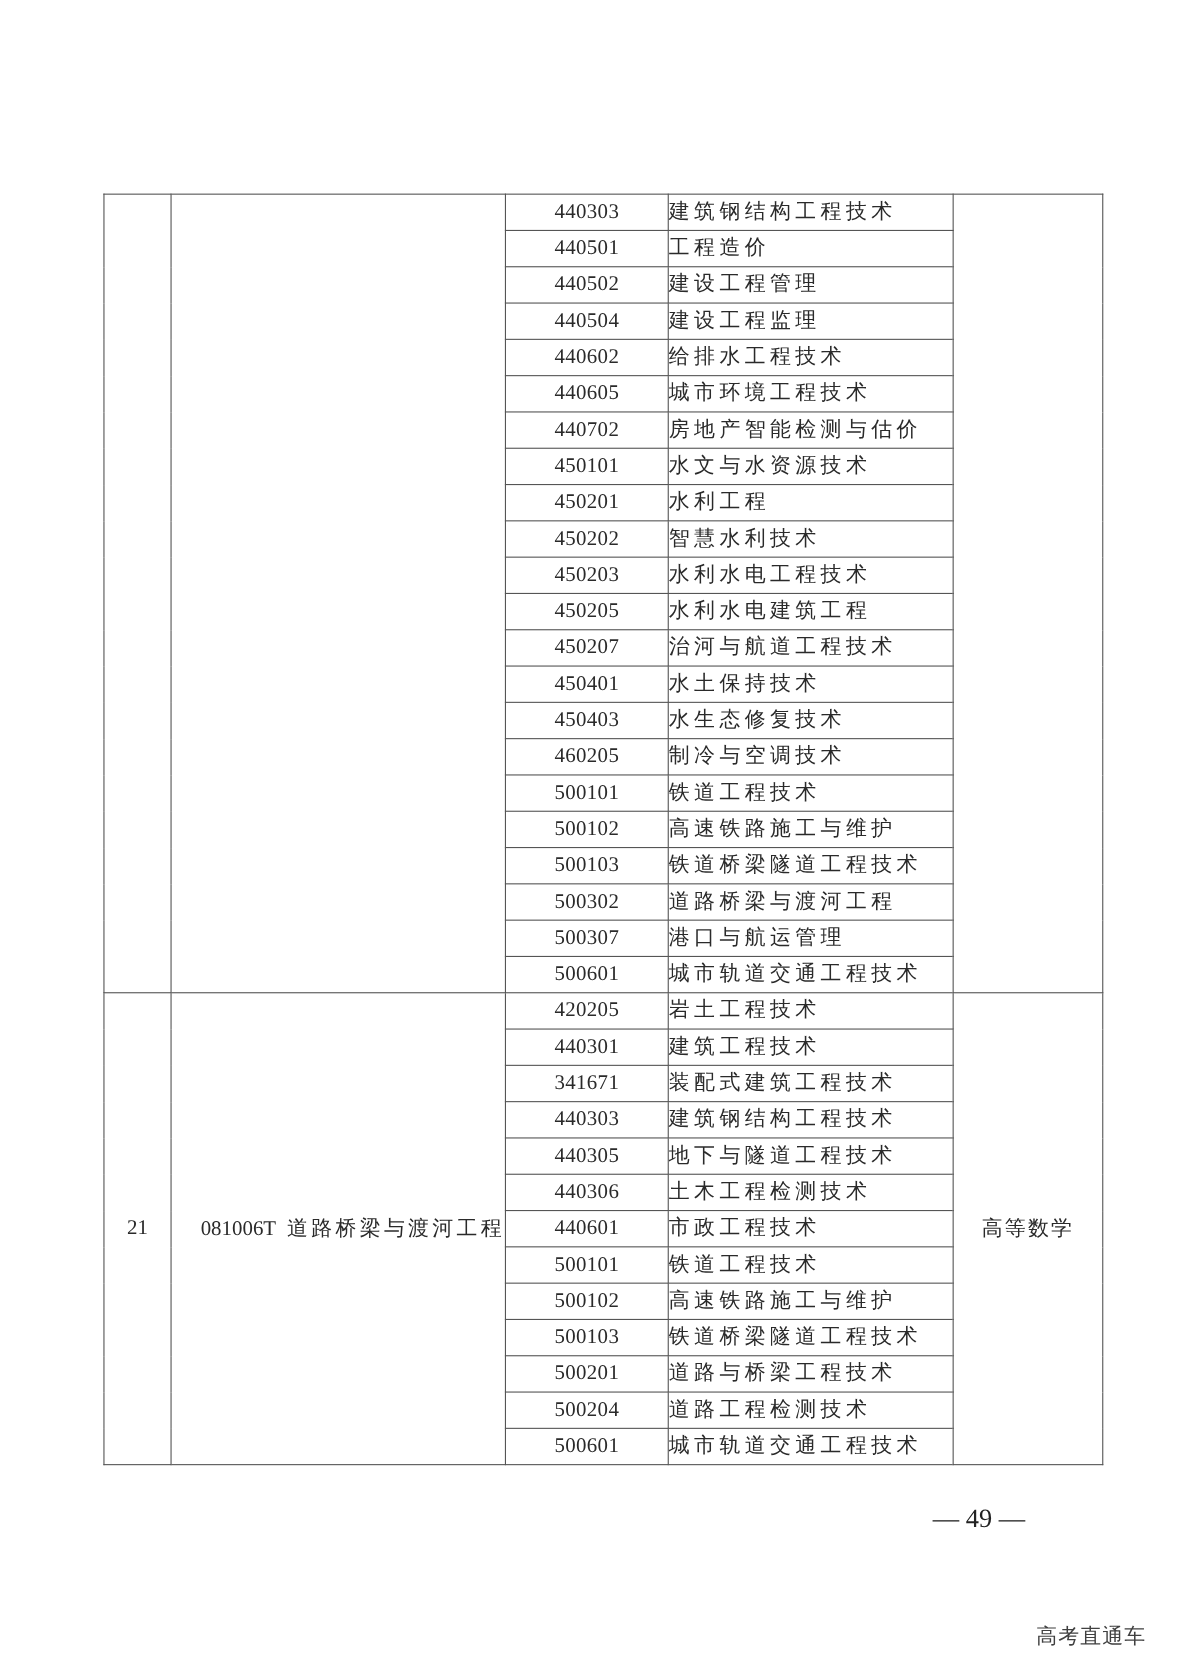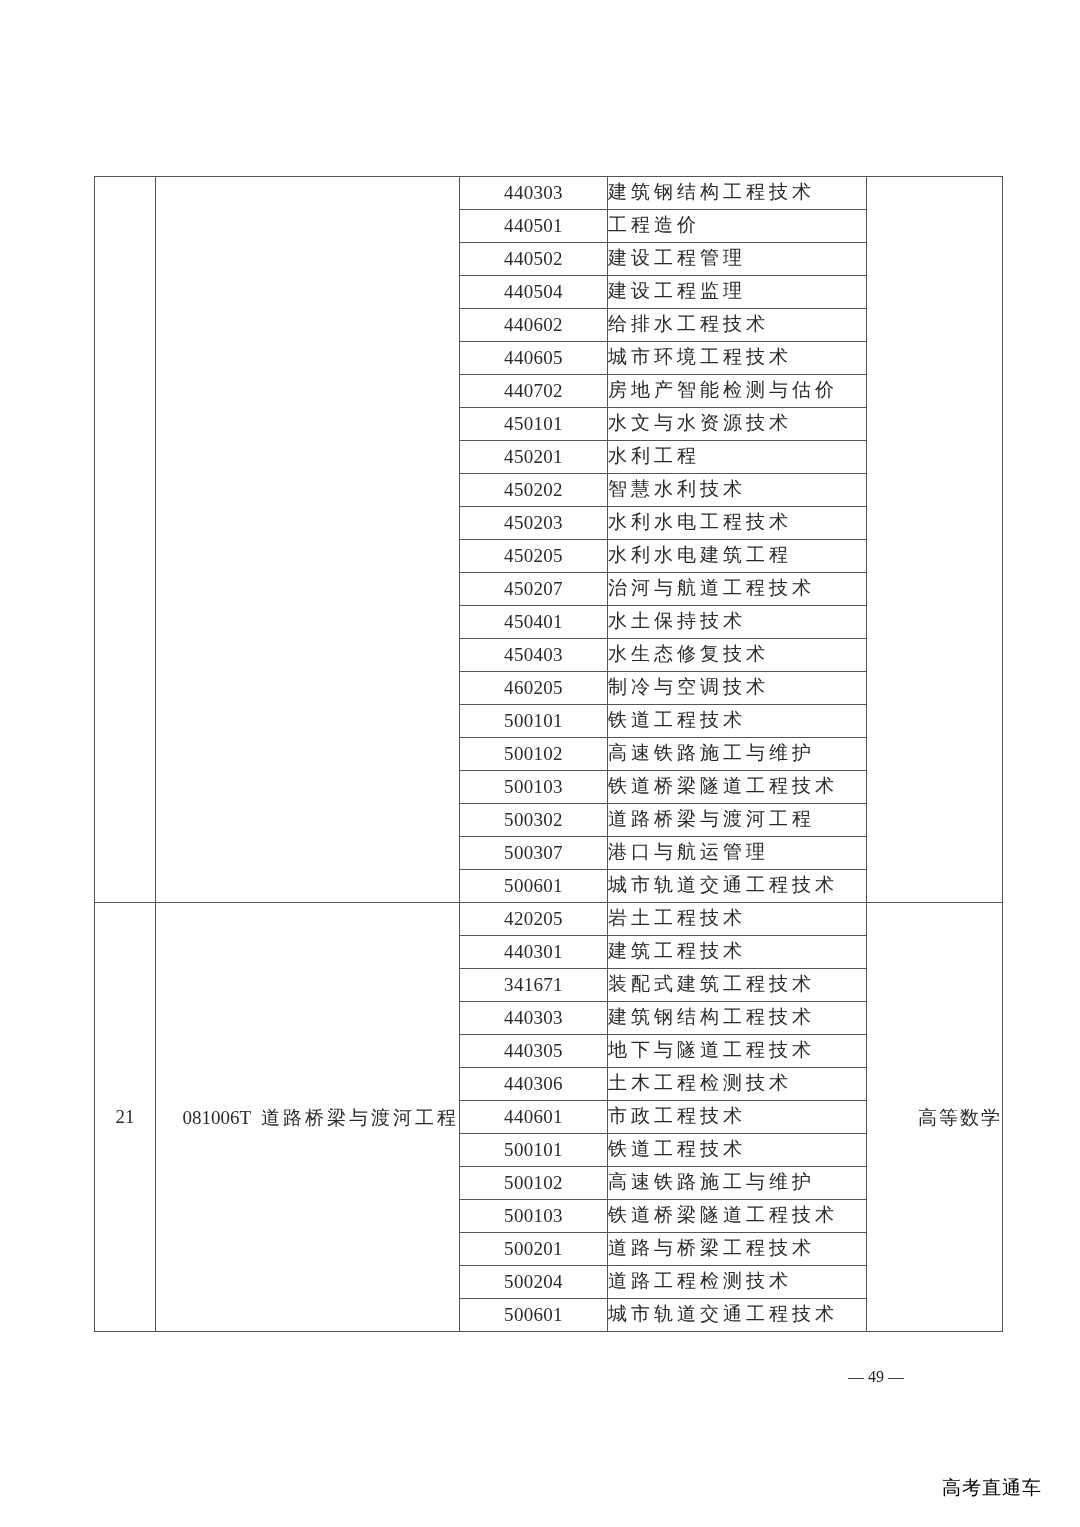--- a/index.html
+++ b/index.html
@@ -6,23 +6,23 @@
   body { width: 1080px; height: 1527px; background: #ffffff; position: relative; overflow: hidden;
          font-family: "Liberation Serif", "DejaVu Serif", serif; color: #2a2a2a; }
   table.doc { position: absolute; left: 94px; top: 176px; width: 908px; border-collapse: collapse; table-layout: fixed; }
   table.doc td { border: 1px solid #555; padding: 0; height: 32px; font-size: 19px; line-height: 32px; }
   td.num { text-align: center; margin-left: 39px; }
   td.code { text-align: center; font-size: 19px; letter-spacing: 0.3px; }
   td.name { text-align: left; padding-left: 4px; letter-spacing: 4px; font-family: Liberation Mono, monospace; font-size: 18px; }
   td.major { text-align: right; padding-left: 2px; font-family: "DejaVu Serif", "Liberation Serif", serif; font-size: 18px; vertical-align: middle; }
   td.major .mcode { font-family: "Liberation Serif", serif; font-size: 19px; margin-right: 10px; }
   td.major .mname { letter-spacing: 3px; }
-  td.subject { text-align: right; font-family: "DejaVu Serif", "Liberation Serif", serif; font-size: 18px; letter-spacing: 2px; }
-  .page-num { position: absolute; left: 848px; top: 1368px; font-size: 16px; color: #222; }
-  .watermark { position: absolute; left: 942px; top: 1475px; font-family: "DejaVu Sans", "Liberation Sans", sans-serif; font-size: 19px; color: #000000; letter-spacing: 1px; }
+  td.subject { text-align: center; font-family: "DejaVu Serif", "Liberation Serif", serif; font-size: 18px; letter-spacing: 2px; }
+  .page-num { position: absolute; left: 848px; top: 1368px; font-size: 24px; color: #222; }
+  .watermark { position: absolute; left: 942px; top: 1475px; font-family: "DejaVu Sans", "Liberation Sans", sans-serif; font-size: 19px; color: #404040; letter-spacing: 1px; }
 </style>
 </head>
 <body>
 
 <table class="doc">
   <colgroup>
     <col style="width:61px">
     <col style="width:304px">
     <col style="width:148px">
     <col style="width:259px">

